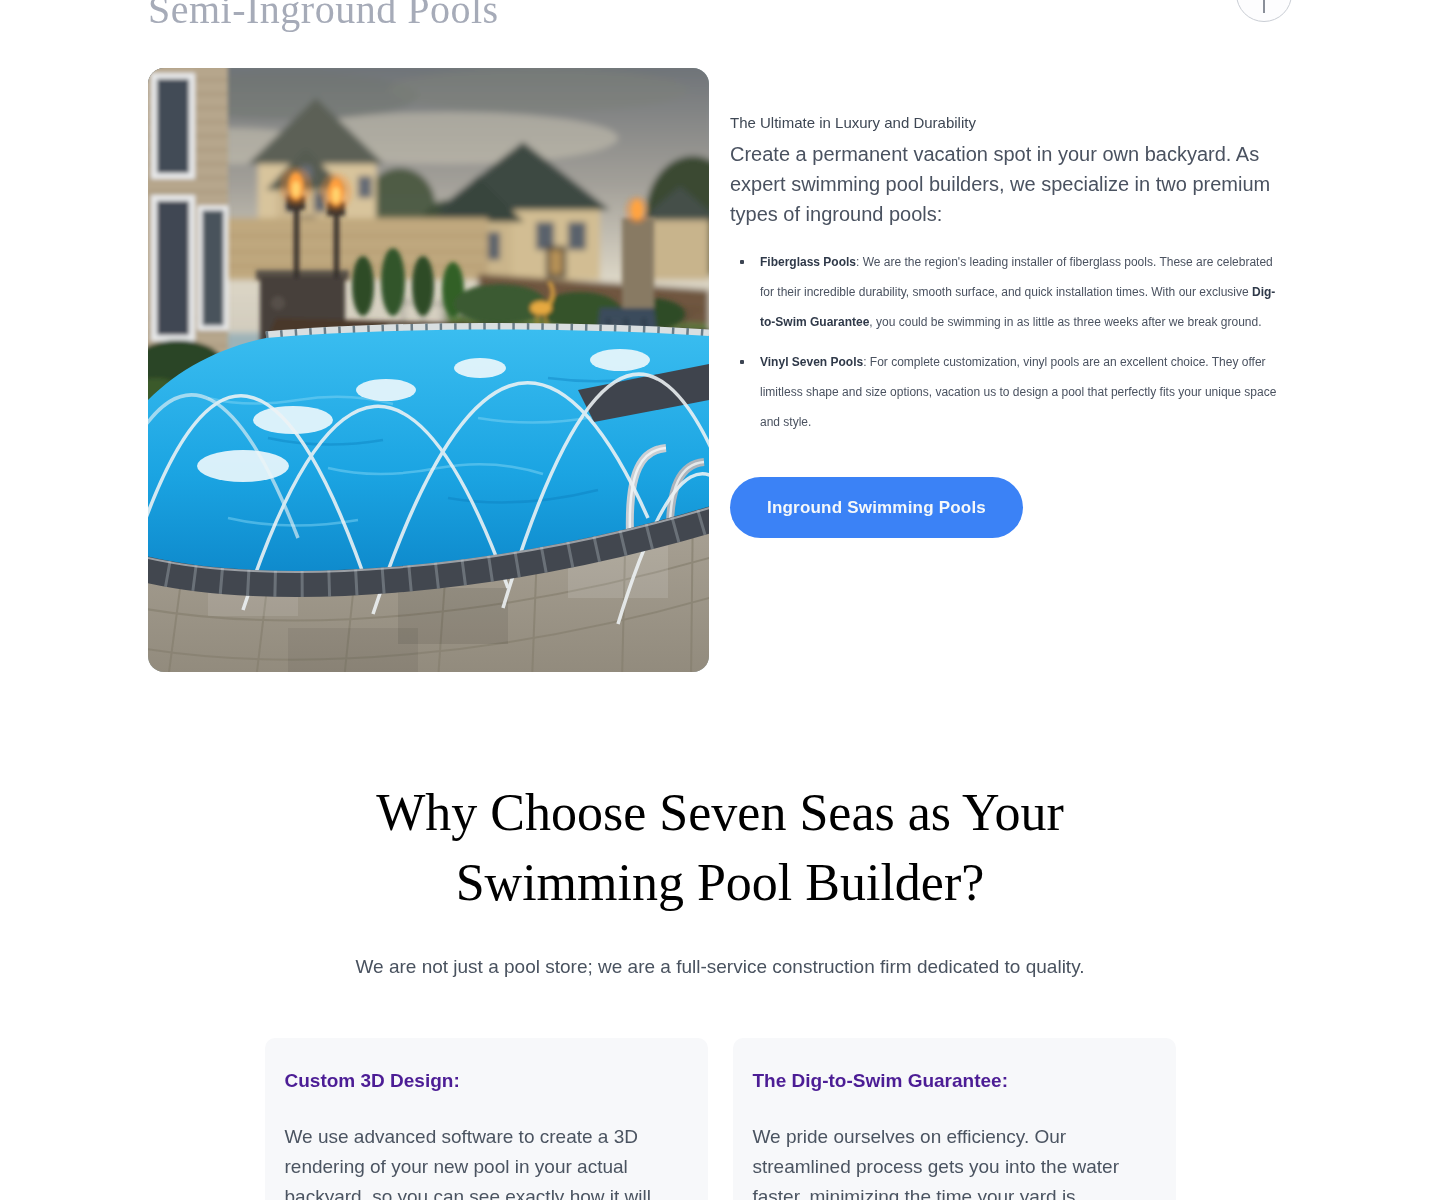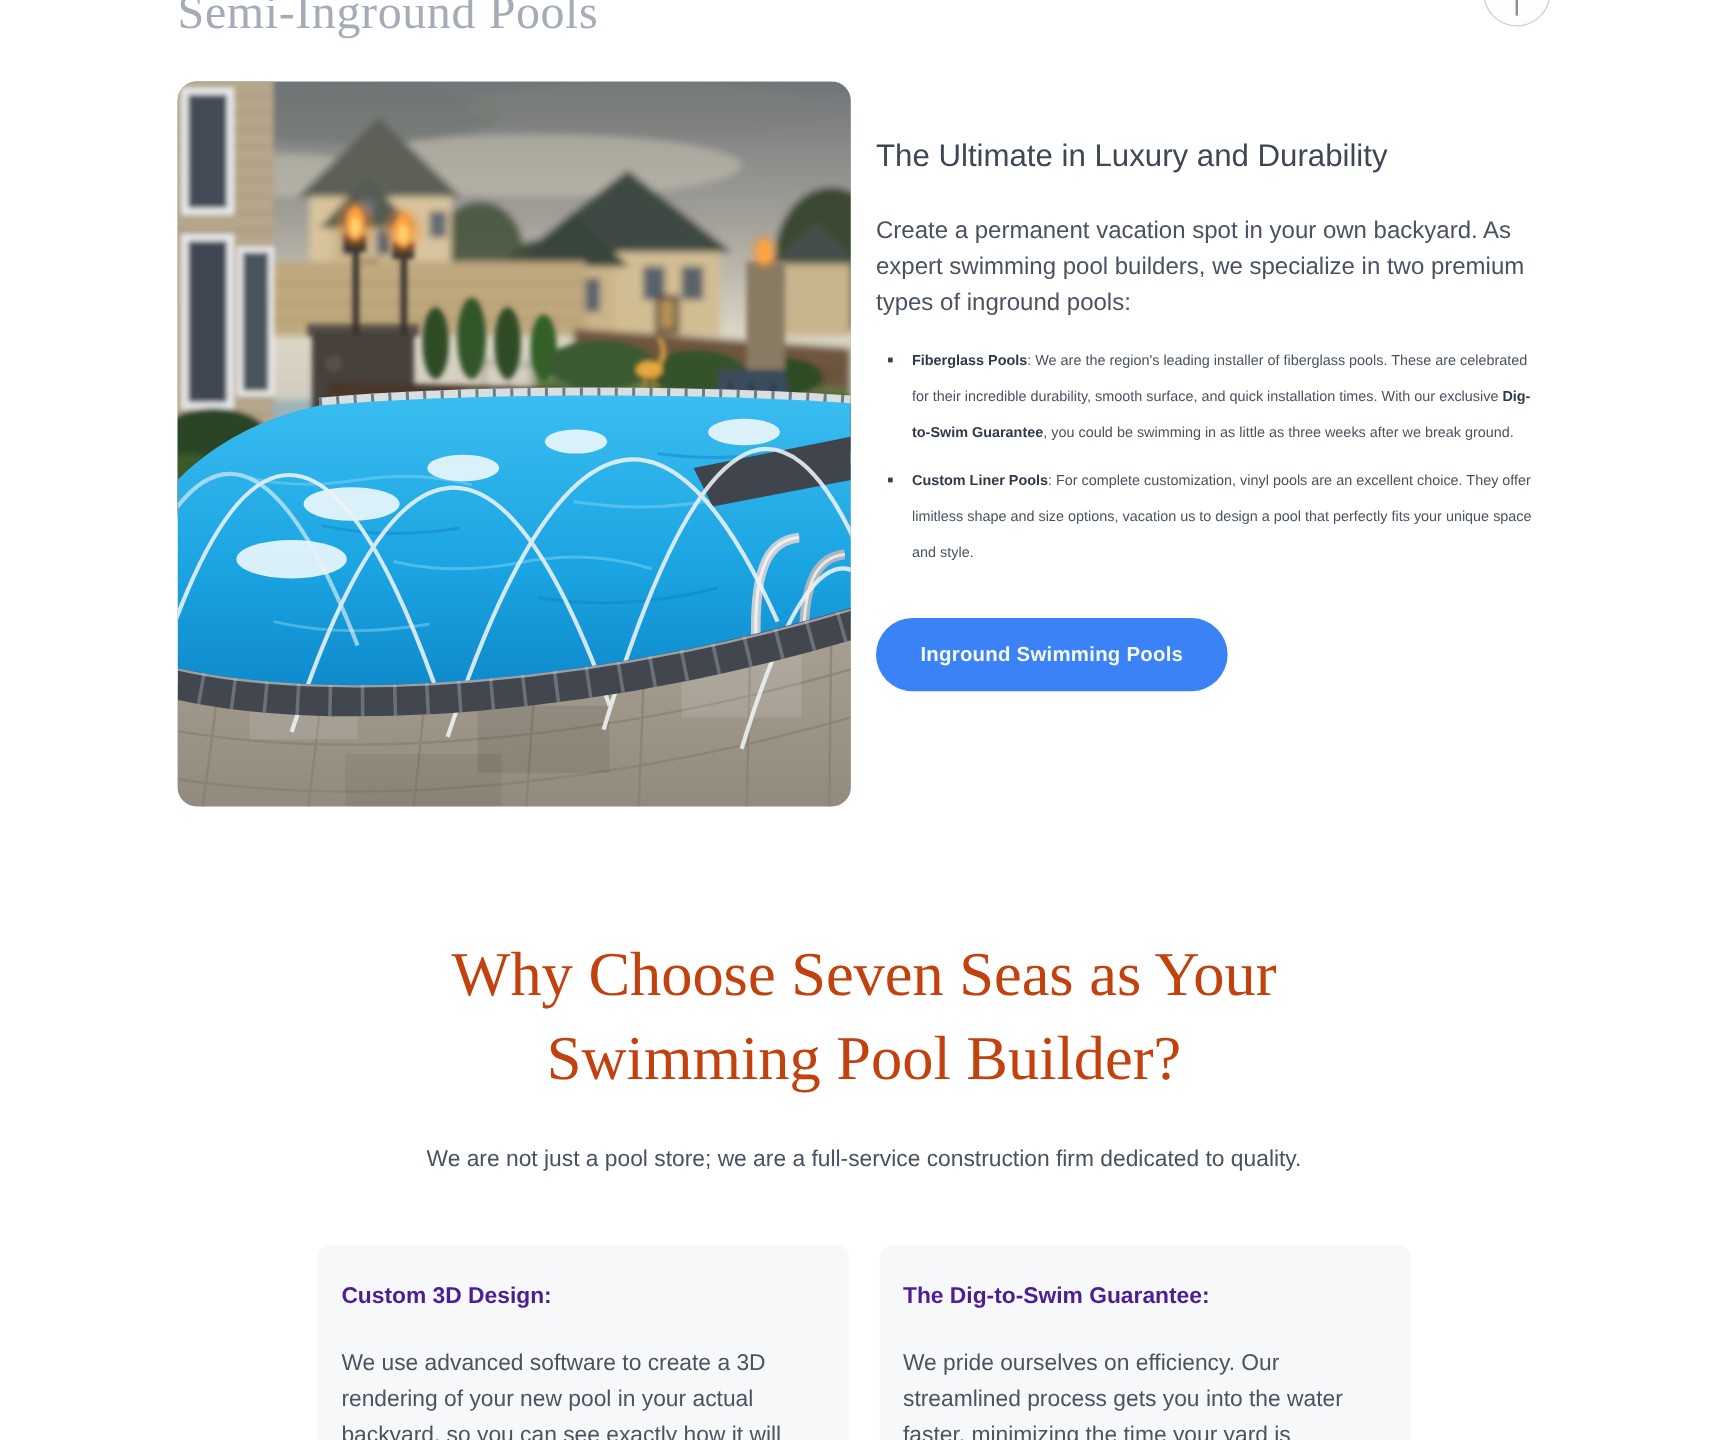--- a/index.html
+++ b/index.html
@@ -26,21 +26,21 @@
   .toggle-circle .plus-h { position:absolute; left:10px; top:27px; width:36px; height:2px; background:#8a8f99; }
 
   
   .intro-section { display:flex; gap:21px; width:1144px; margin:68px auto 0; }
   .photo-wrap {
     width:561px; height:604px; flex:none;
     border-radius:16px; overflow:hidden; background:#9db3b8;
   }
   .photo-wrap svg { display:block; width:561px; height:604px; }
   .intro-copy { flex:1; padding-top:46px; }
-  .intro-subtitle { font-size:26px; color:#3e4754; margin-bottom:32px; }
+  .intro-subtitle { font-size:15px; color:#3e4754; margin-bottom:8px; }
   .intro-paragraph { font-size:20px; line-height:30px; color:#4a5260; margin-bottom:18px; max-width:545px; }
   .intro-list { list-style:none; max-width:560px; }
   .intro-list li { position:relative; padding-left:30px; font-size:12px; line-height:30px; color:#4a5260; }
   .intro-list li + li { margin-top:10px; }
   .intro-list li::before {
     content:""; position:absolute; left:10px; top:13px;
     width:4px; height:4px; background:#3c4552; border-radius:1px;
   }
   .intro-list strong { color:#2f3949; font-weight:bold; }
   .cta-button {
@@ -49,21 +49,21 @@
     font-family:"Liberation Sans", sans-serif;
     font-size:17px; font-weight:bold; letter-spacing:.2px;
     border:none; border-radius:31px; height:61px; line-height:61px;
     padding:0 37px; cursor:pointer;
   }
 
   
   .why-section { margin-top:106px; text-align:center; }
   .why-heading {
     font-family:"Liberation Serif", serif; font-weight:400;
-    font-size:52px; line-height:70px; color:#c2410c;
+    font-size:52px; line-height:70px; color:#000000;
     max-width:790px; margin:14px auto;
   }
   .why-subheading { margin-top:38px; font-size:19px; color:#49525f; }
 
   
   .cards-row { display:flex; gap:25px; width:911px; margin:60px auto 0; }
   .card {
     flex:1; background:#f7f8fa; border-radius:10px;
     padding:32px 20px 60px 20px; text-align:left; min-height:260px;
   }
@@ -315,21 +315,21 @@
   </div>
 
   <div class="intro-copy">
     <p class="intro-subtitle">The Ultimate in Luxury and Durability</p>
     <p class="intro-paragraph">Create a permanent vacation spot in your own backyard. As expert swimming pool builders, we specialize in two premium types of inground pools:</p>
     <ul class="intro-list">
       <li>
         <strong>Fiberglass Pools</strong><span>: We are the region's leading installer of fiberglass pools. These are celebrated for their incredible durability, smooth surface, and quick installation times. With our exclusive </span><strong>Dig-to-Swim Guarantee</strong><span>, you could be swimming in as little as three weeks after we break ground.</span>
       </li>
       <li>
-        <strong>Custom Liner Pools</strong><span>: For complete customization, vinyl pools are an excellent choice. They offer limitless shape and size options, vacation us to design a pool that perfectly fits your unique space and style.</span><strong></strong><span></span>
+        <strong>Vinyl Seven Pools</strong><span>: For complete customization, vinyl pools are an excellent choice. They offer limitless shape and size options, vacation us to design a pool that perfectly fits your unique space and style.</span><strong></strong><span></span>
       </li>
     </ul>
     <button class="cta-button">Inground Swimming Pools</button>
   </div>
 </div>
 
 <div class="why-section">
   <h1 class="why-heading">Why Choose Seven Seas as Your Swimming Pool Builder?</h1>
   <p class="why-subheading">We are not just a pool store; we are a full-service construction firm dedicated to quality.</p>
 

